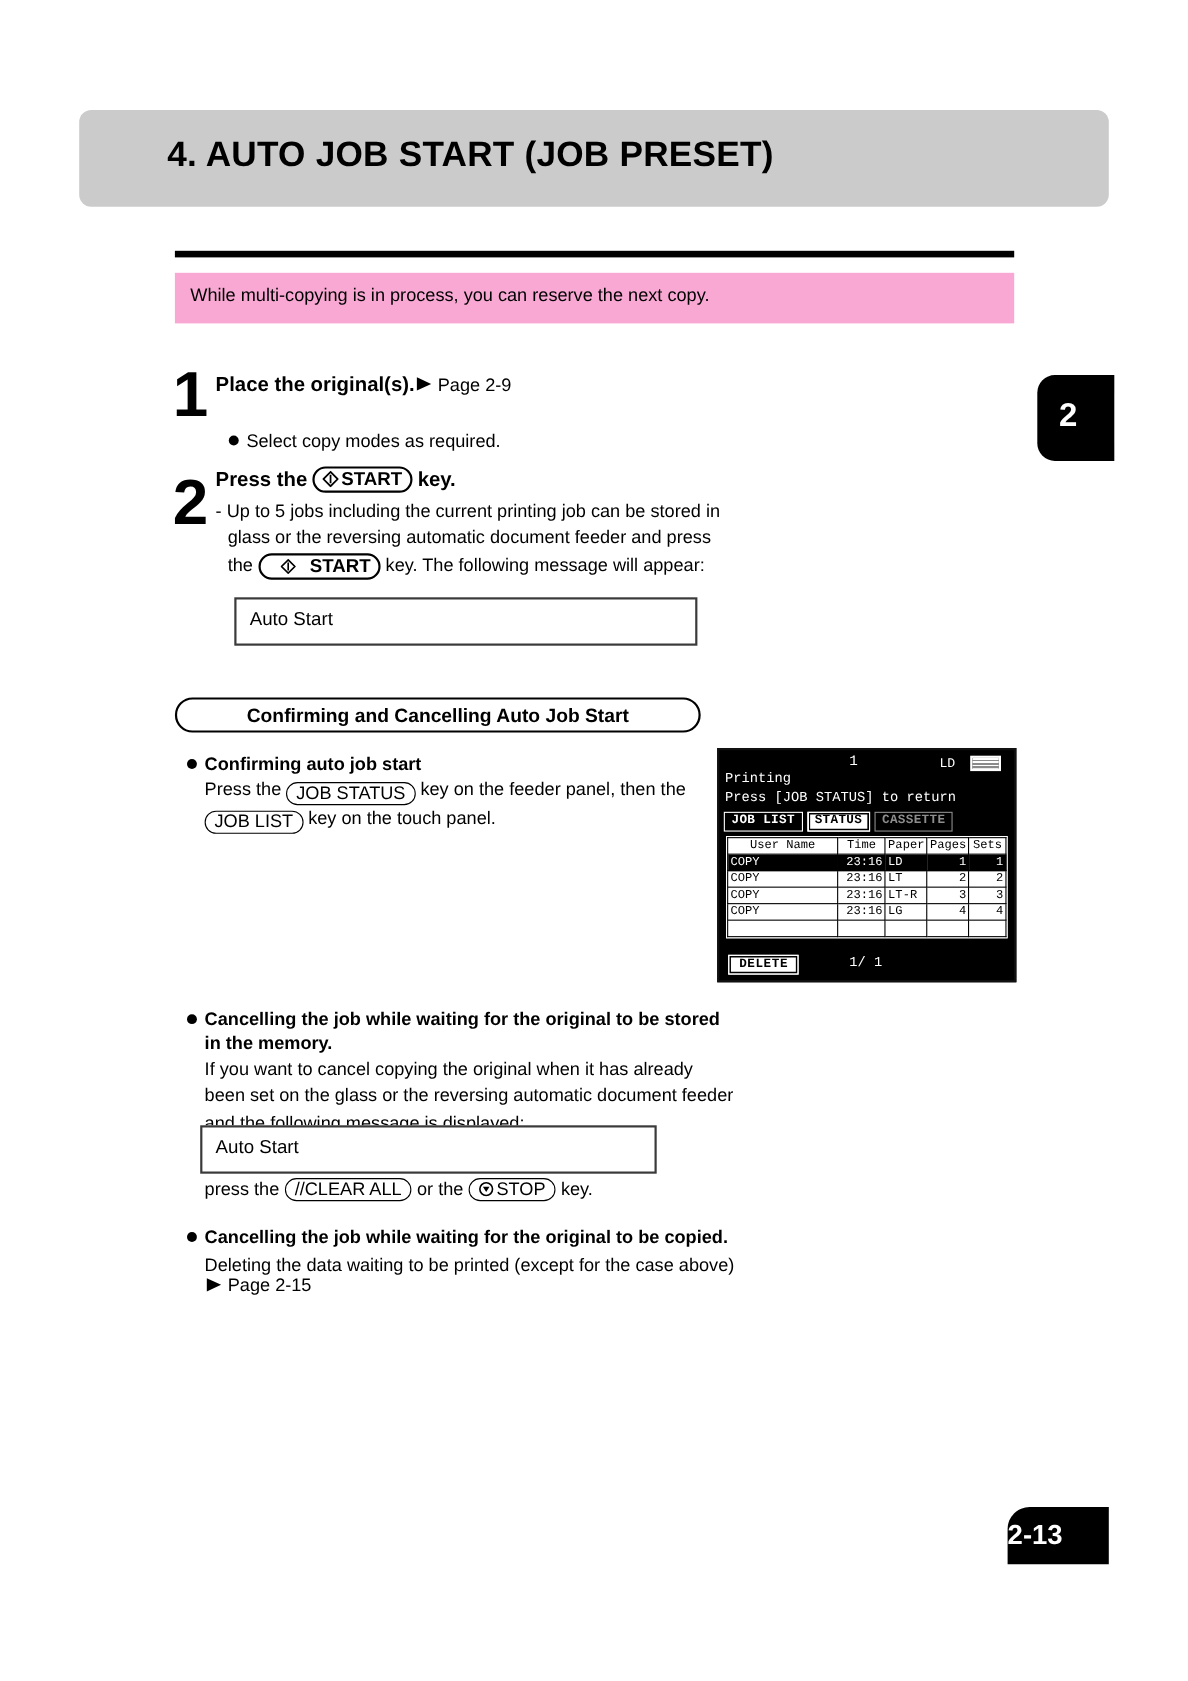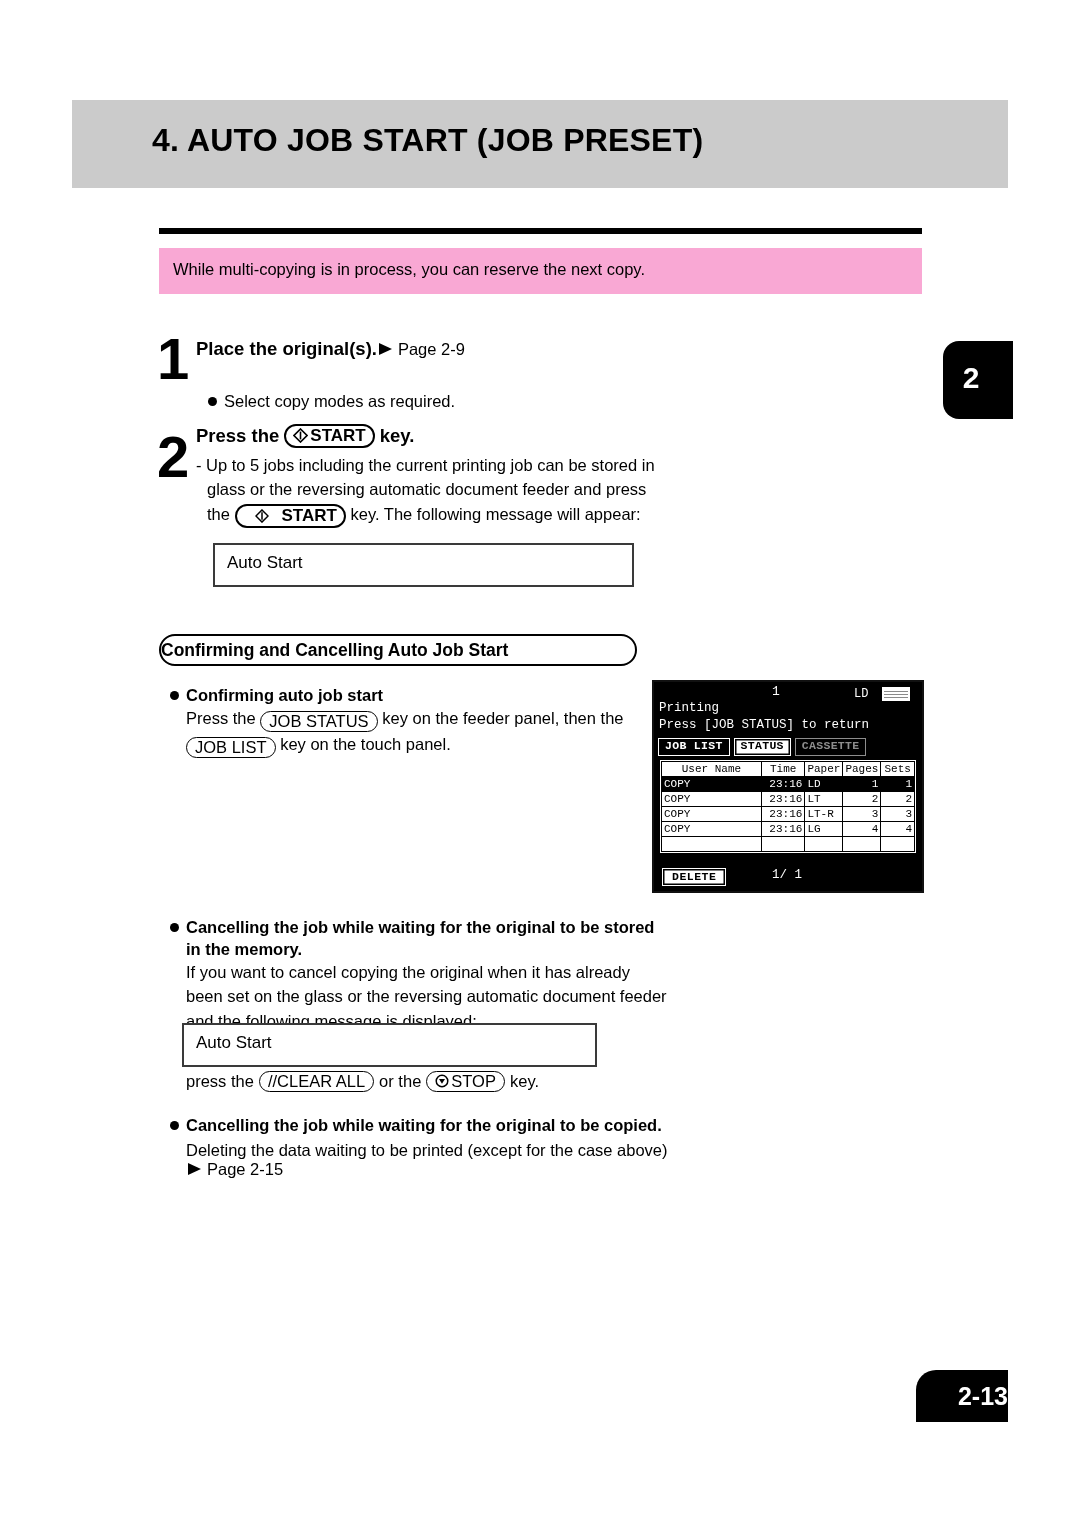--- a/index.html
+++ b/index.html
@@ -18,20 +18,21 @@
   }
 
   
   #title-band {
     position: absolute;
     left: 72px;
     top: 100px;
     width: 936px;
     height: 88px;
     background: #cbcbcb;
+    border-radius: 11px;
   }
   #title-text {
     position: absolute;
     left: 80px;
     top: 22px;
     font-size: 32px;
     font-weight: bold;
     letter-spacing: 0.2px;
     white-space: nowrap;
   }
@@ -190,20 +191,21 @@
     height: 28px;
     border: 2.5px solid #000000;
     border-radius: 16px;
     background: #ffffff;
   }
   #section-pill-label {
     position: absolute;
     left: 0;
     top: 4px;
     width: 474px;
+    text-align: center;
     font-size: 17.5px;
     font-weight: bold;
     white-space: nowrap;
   }
 
   
   .sub-head {
     position: absolute;
     font-size: 16.5px;
     font-weight: bold;
@@ -377,21 +379,21 @@
     top: 1370px;
     width: 92px;
     height: 52px;
     background: #000000;
     border-top-left-radius: 20px;
   }
   #page-badge-label {
     position: absolute;
     left: 0; top: 12px;
     width: 92px;
-    text-align: right;
+    text-align: left;
     color: #ffffff;
     font-size: 25px;
     font-weight: bold;
   }
 </style>
 </head>
 <body>
 
 <div id="title-band">
   <div id="title-text">4. AUTO JOB START (JOB PRESET)</div>

